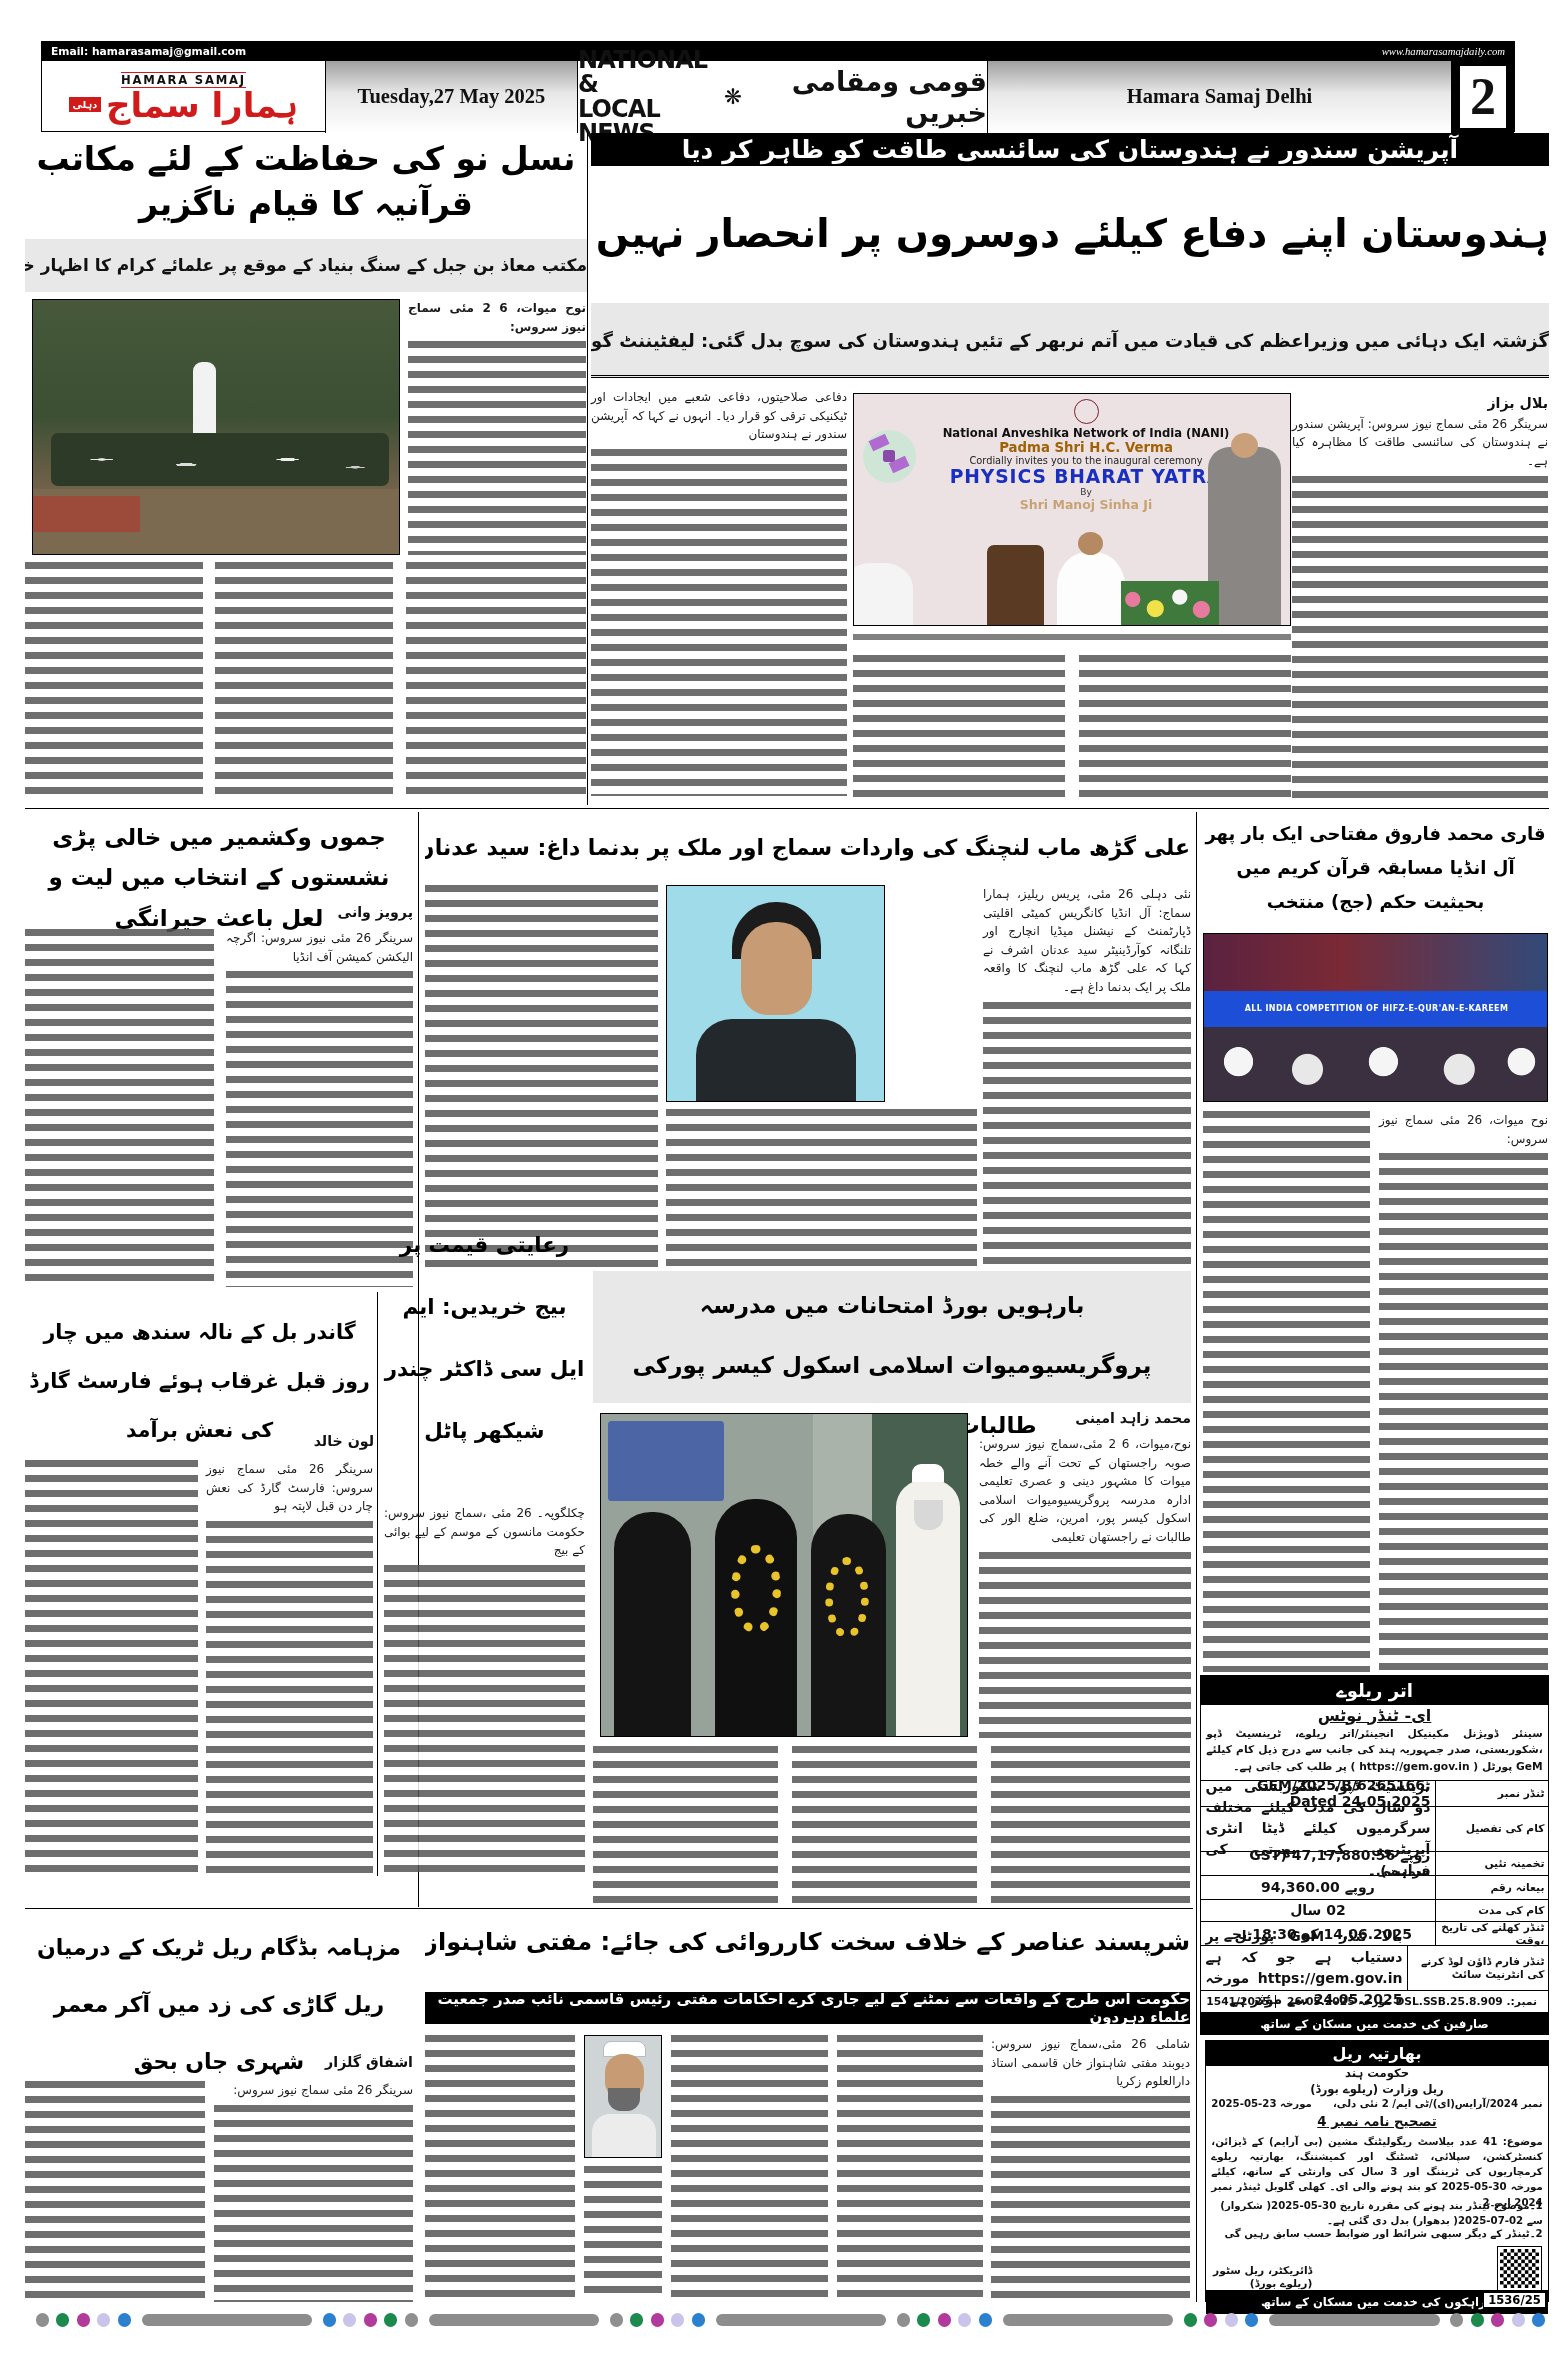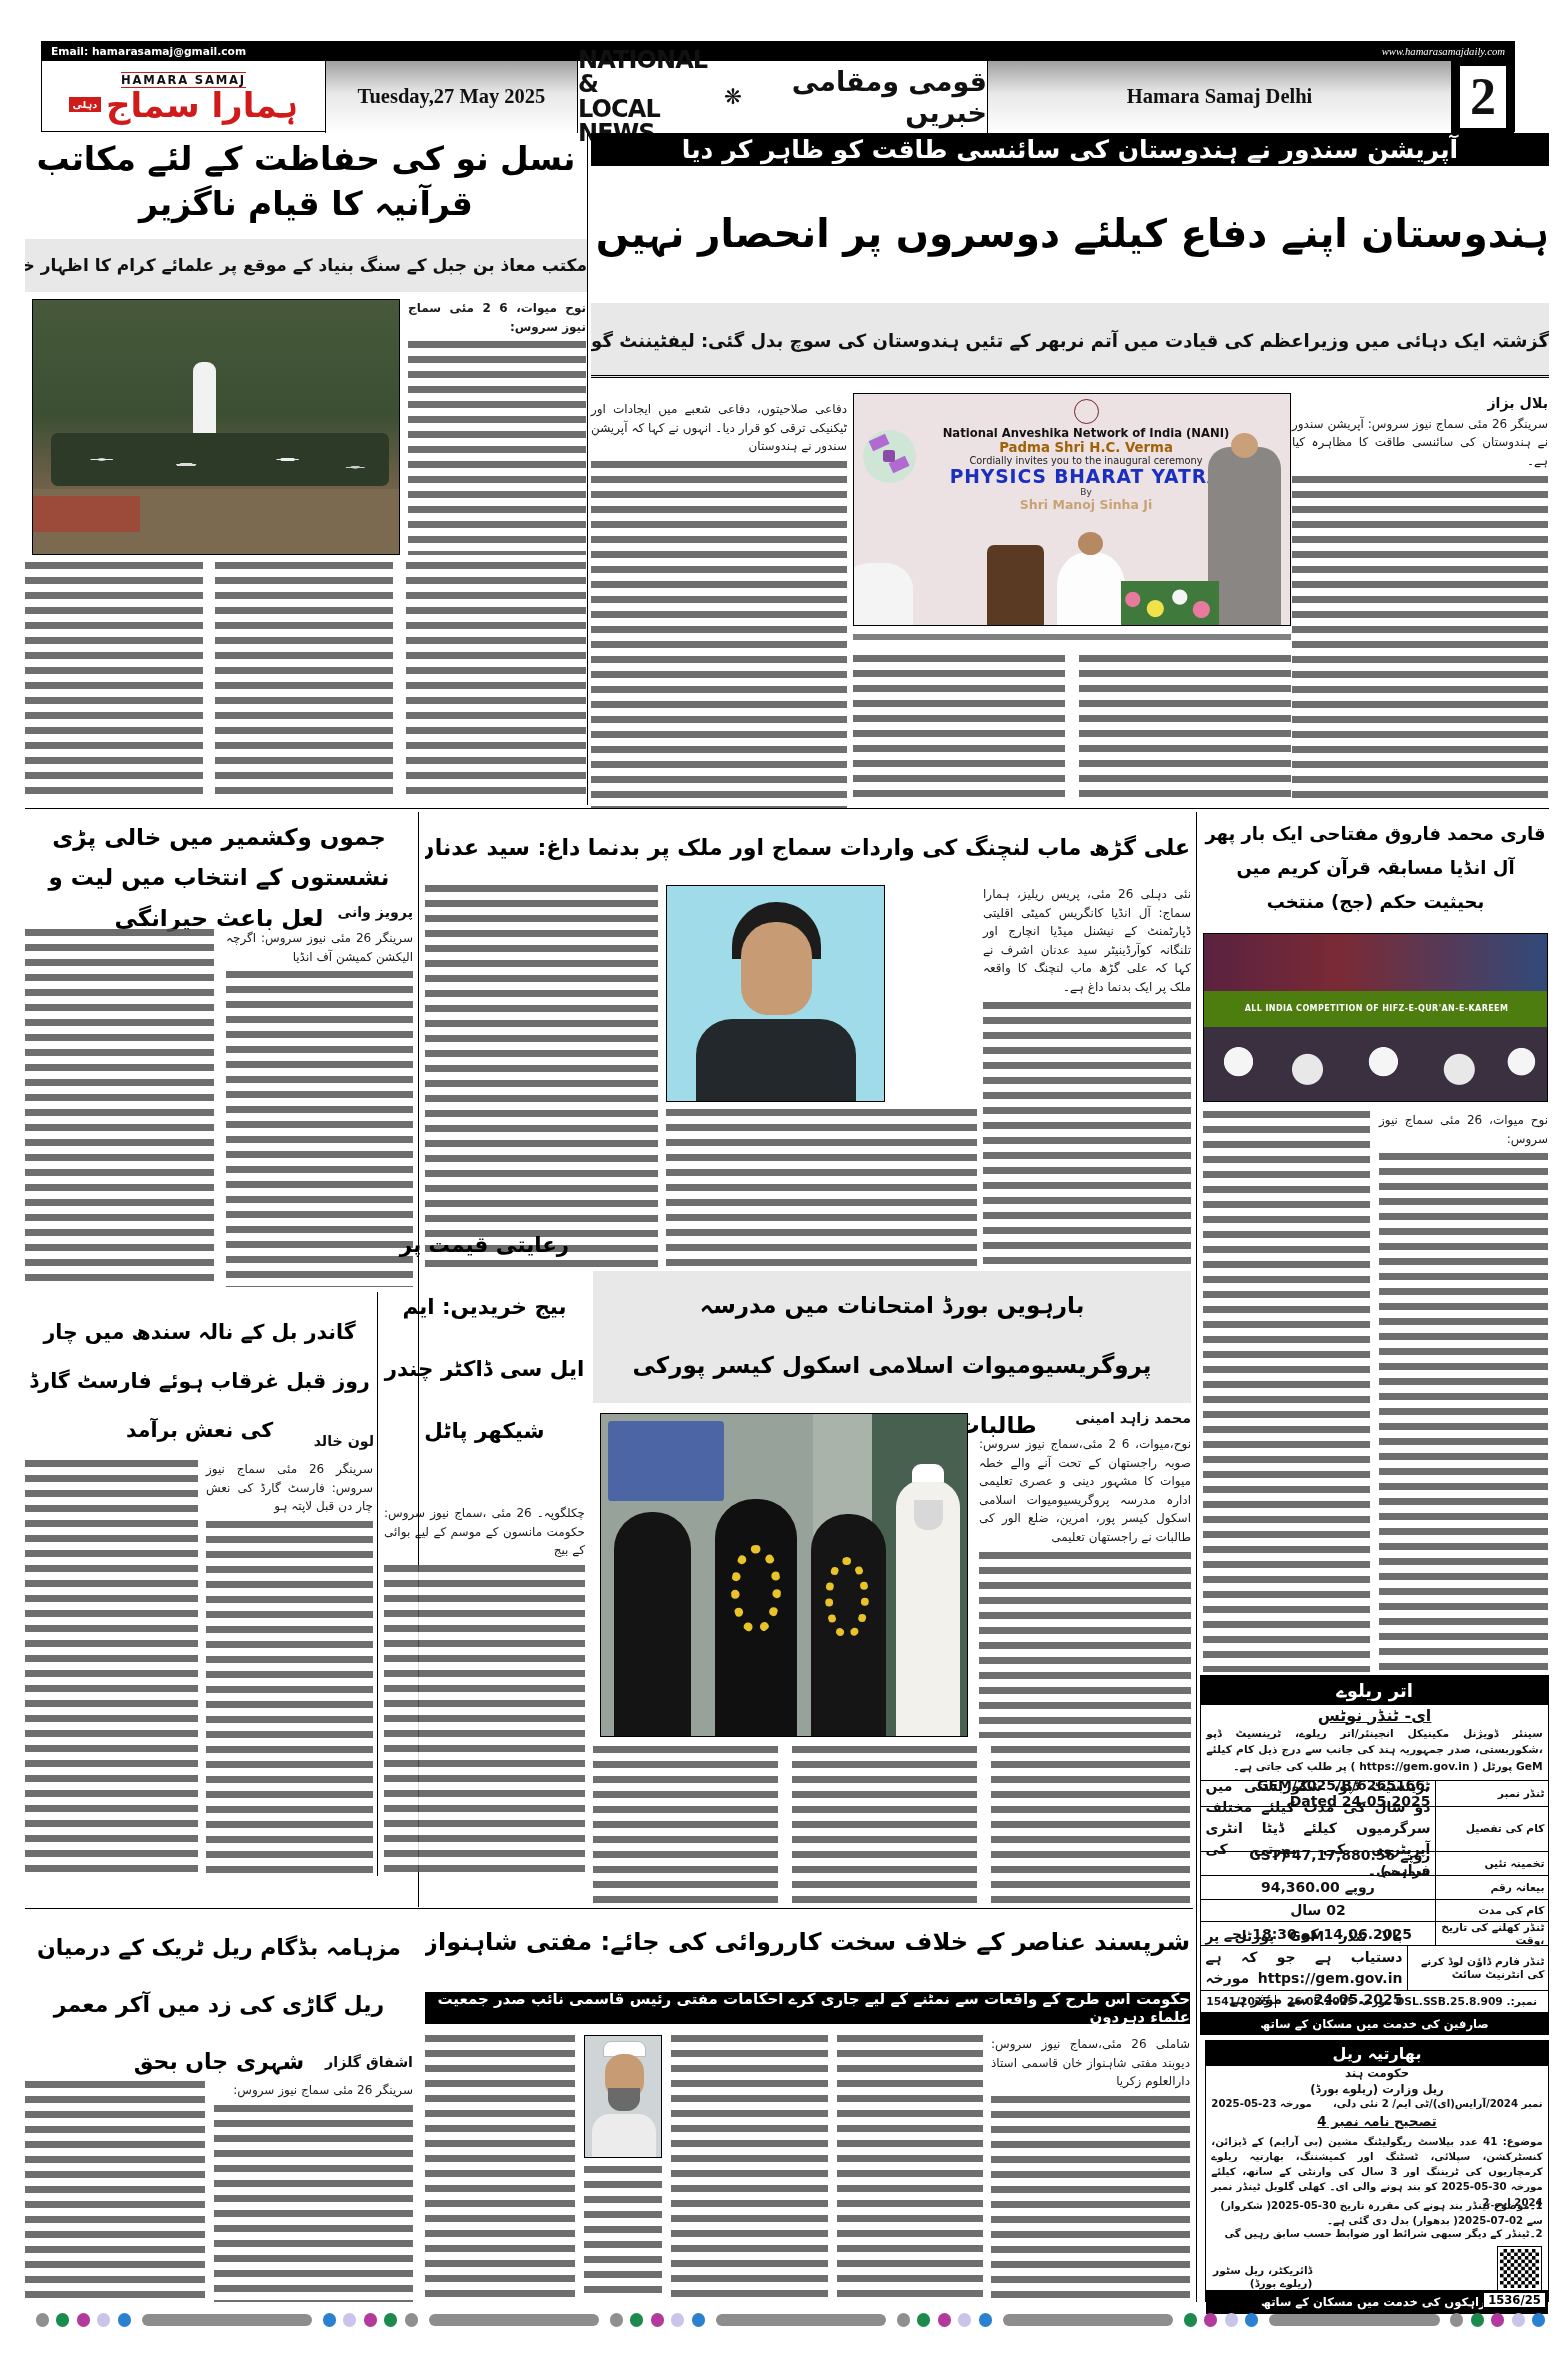--- a/index.html
+++ b/index.html
@@ -77,21 +77,21 @@
 
   <div class="abs bar rtl" style="left:591px;top:133px;width:958px;height:33px;font-size:25px;font-weight:bold;">آپریشن سندور نے ہندوستان کی سائنسی طاقت کو ظاہر کر دیا</div>
   <div class="abs rtl headline ctr" style="left:591px;top:171px;width:958px;height:126px;font-size:39px;line-height:126px;white-space:nowrap;overflow:hidden;">ہندوستان اپنے دفاع کیلئے دوسروں پر انحصار نہیں کرسکتا</div>
   <div class="abs rtl gsub ctr" style="left:591px;top:303px;width:958px;height:75px;font-size:18px;font-weight:bold;line-height:75px;white-space:nowrap;overflow:hidden;border-bottom:3.6px double #000;">گزشتہ ایک دہائی میں وزیراعظم کی قیادت میں آتم نربھر کے تئیں ہندوستان کی سوچ بدل گئی: لیفٹیننٹ گورنر منوج سنہا</div>
 
   <div class="abs rtl col" style="left:1292px;top:395px;width:256px;height:408px;">
     <p class="byline">بلال بزاز</p>
     <p class="lead">سرینگر 26 مئی سماج نیوز سروس: آپریشن سندور نے ہندوستان کی سائنسی طاقت کا مظاہرہ کیا ہے۔</p>
     <div class="fill"></div>
   </div>
-  <div class="abs rtl col" style="left:591px;top:400px;width:256px;height:408px;">
+  <div class="abs rtl col" style="left:591px;top:388px;width:256px;height:408px;">
     <p class="lead">دفاعی صلاحیتوں، دفاعی شعبے میں ایجادات اور ٹیکنیکی ترقی کو قرار دیا۔ انہوں نے کہا کہ آپریشن سندور نے ہندوستان</p>
     <div class="fill"></div>
   </div>
 
   <div class="abs" style="left:853px;top:393px;width:438px;height:233px;border:1.8px solid #000;background:#ece2e4;overflow:hidden;">
     <div class="abs" style="left:36px;top:5.3px;width:392px;text-align:center;">
       <div style="width:23px;height:23px;border:1.8px solid #7a1f2c;border-radius:50%;margin:0 auto 1.8px;"></div>
       <div style="font-size:11.6px;font-weight:bold;color:#111;">National Anveshika Network of India (NANI)</div>
       <div style="font-size:13.3px;font-weight:bold;color:#a16207;">Padma Shri H.C. Verma</div>
       <div style="font-size:9.8px;color:#222;">Cordially invites you to the inaugural ceremony</div>
@@ -162,21 +162,21 @@
     <div class="abs" style="left:65px;top:16px;width:89px;height:57px;background:#1c1c1c;border-radius:44px 44px 0 0;"></div>
     <div class="abs" style="left:74px;top:36px;width:71px;height:93px;background:#c79b74;border-radius:34px 34px 27px 27px;"></div>
     <div class="abs" style="left:29px;top:133px;width:160px;height:84px;background:#23282c;border-radius:36px 36px 0 0;"></div>
   </div>
   <div class="abs fill" style="left:425px;top:885px;width:233px;height:388px;"></div>
   <div class="abs fill" style="left:666px;top:1109px;width:311px;height:164px;"></div>
 
   <div class="abs rtl headline ctr" style="left:1203px;top:817px;width:345px;height:110px;font-size:18px;line-height:1.9;">قاری محمد فاروق مفتاحی ایک بار پھر آل انڈیا مسابقہ قرآن کریم میں بحیثیت حکم (جج) منتخب</div>
   <div class="abs" style="left:1203px;top:933px;width:345px;height:169px;border:0.9px solid #000;background:#241a28;overflow:hidden;">
     <div class="abs" style="left:0;top:0;width:345px;height:57px;background:linear-gradient(90deg,#5a2240 0,#7a2a35 40%,#314a7a 100%);"></div>
-    <div class="abs ctr" style="left:0;top:57px;width:345px;height:36px;background:#4d7c0f;color:#fff;font-size:8px;font-weight:bold;line-height:36px;letter-spacing:0.4px;">ALL INDIA COMPETITION OF HIFZ-E-QUR'AN-E-KAREEM</div>
+    <div class="abs ctr" style="left:0;top:57px;width:345px;height:36px;background:#1d4ed8;color:#fff;font-size:8px;font-weight:bold;line-height:36px;letter-spacing:0.4px;">ALL INDIA COMPETITION OF HIFZ-E-QUR'AN-E-KAREEM</div>
     <div class="abs" style="left:0;top:93px;width:345px;height:77px;background:
       radial-gradient(circle at 10% 45%,#f5f5f5 0 14.2px,transparent 15px),
       radial-gradient(circle at 30% 55%,#e8e8e8 0 15px,transparent 16px),
       radial-gradient(circle at 52% 45%,#f5f5f5 0 14.2px,transparent 15px),
       radial-gradient(circle at 74% 55%,#e8e8e8 0 15px,transparent 16px),
       radial-gradient(circle at 92% 45%,#f5f5f5 0 13.3px,transparent 14.2px),#3a3040;"></div>
   </div>
   <div class="abs rtl col" style="left:1379px;top:1111px;width:169px;height:561px;">
     <p class="lead">نوح میوات، 26 مئی سماج نیوز سروس:</p>
     <div class="fill"></div>

